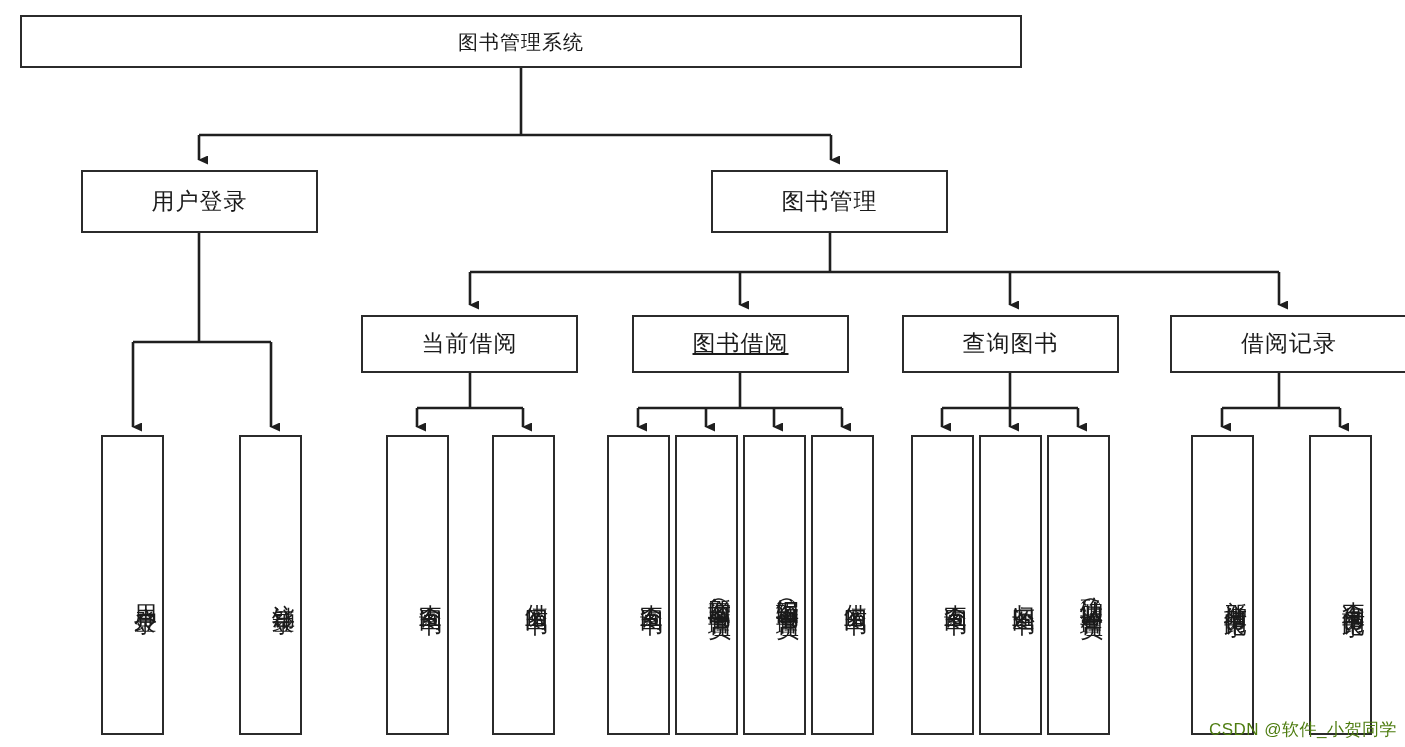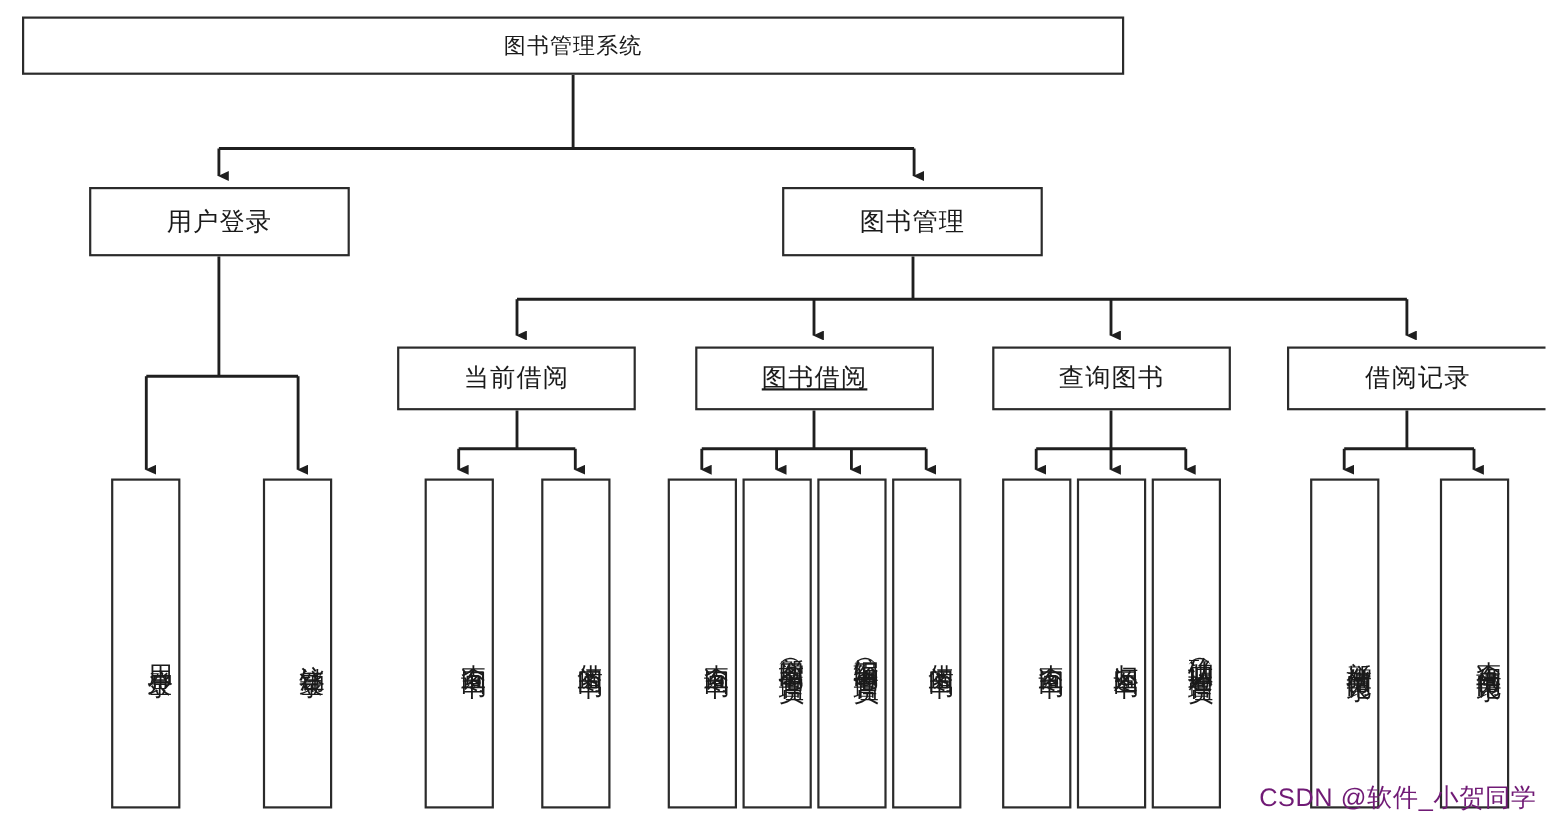--- a/index.html
+++ b/index.html
@@ -57,22 +57,22 @@
     white-space: nowrap;
   }
   .node-v .vtext {
     writing-mode: vertical-rl;
     text-orientation: upright;
   }
   .watermark {
     position: absolute;
     right: 8px;
     bottom: 6px;
-    font-size: 23px;
-    color: #701a75;
+    font-size: 17px;
+    color: #4d7c0f;
     letter-spacing: 0.5px;
     white-space: nowrap;
     pointer-events: none;
   }
 </style>
 </head>
 <body>
 
 <div id="diagram-root">
 

